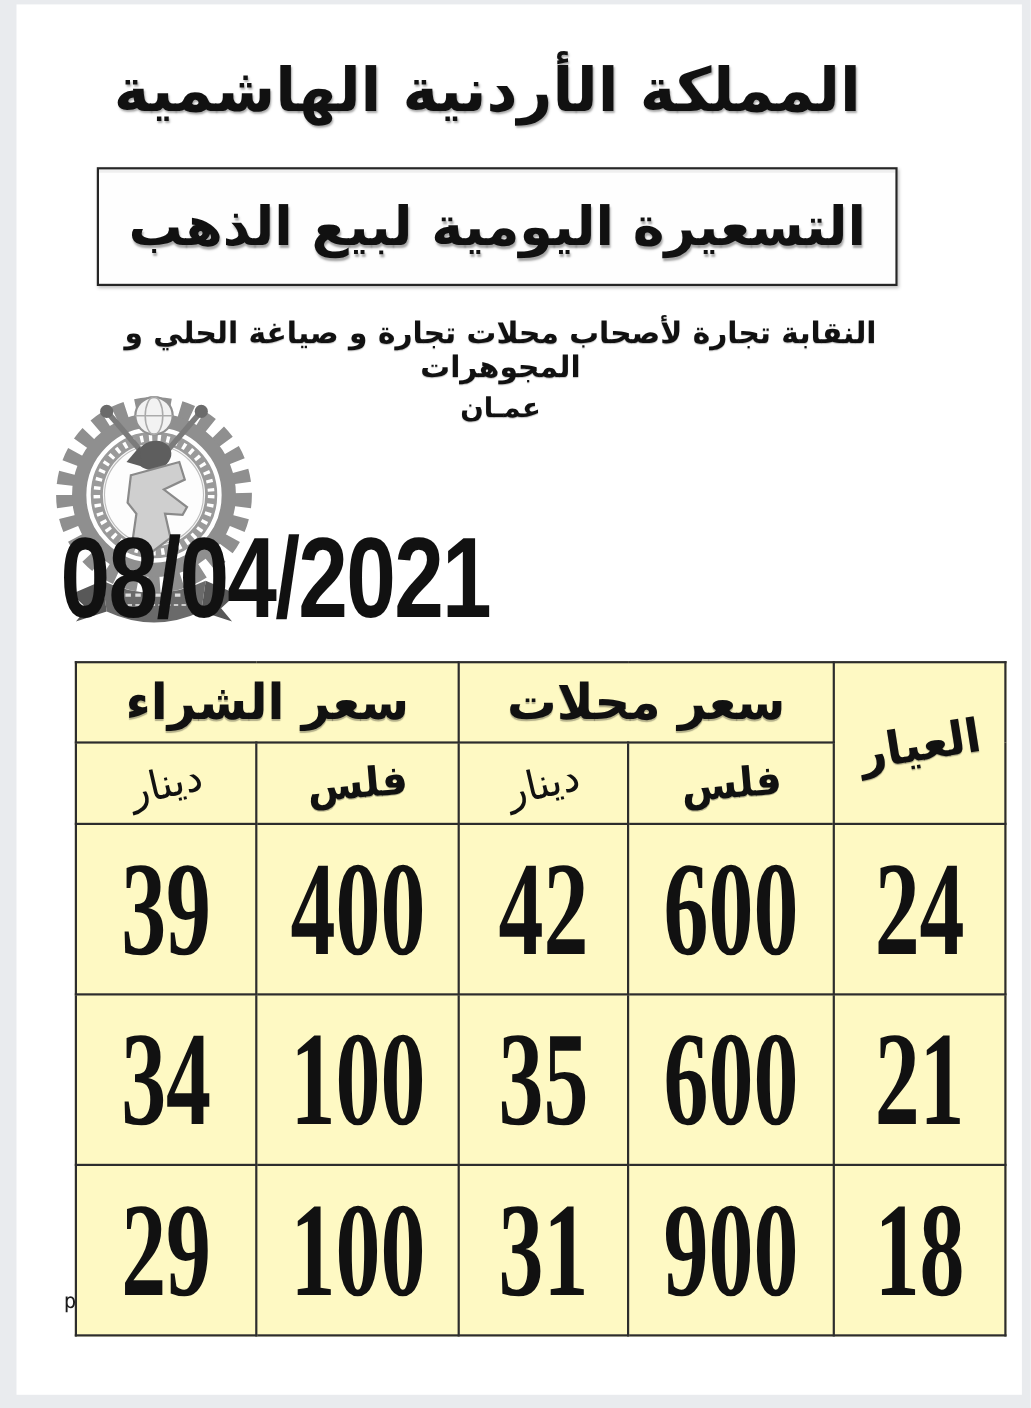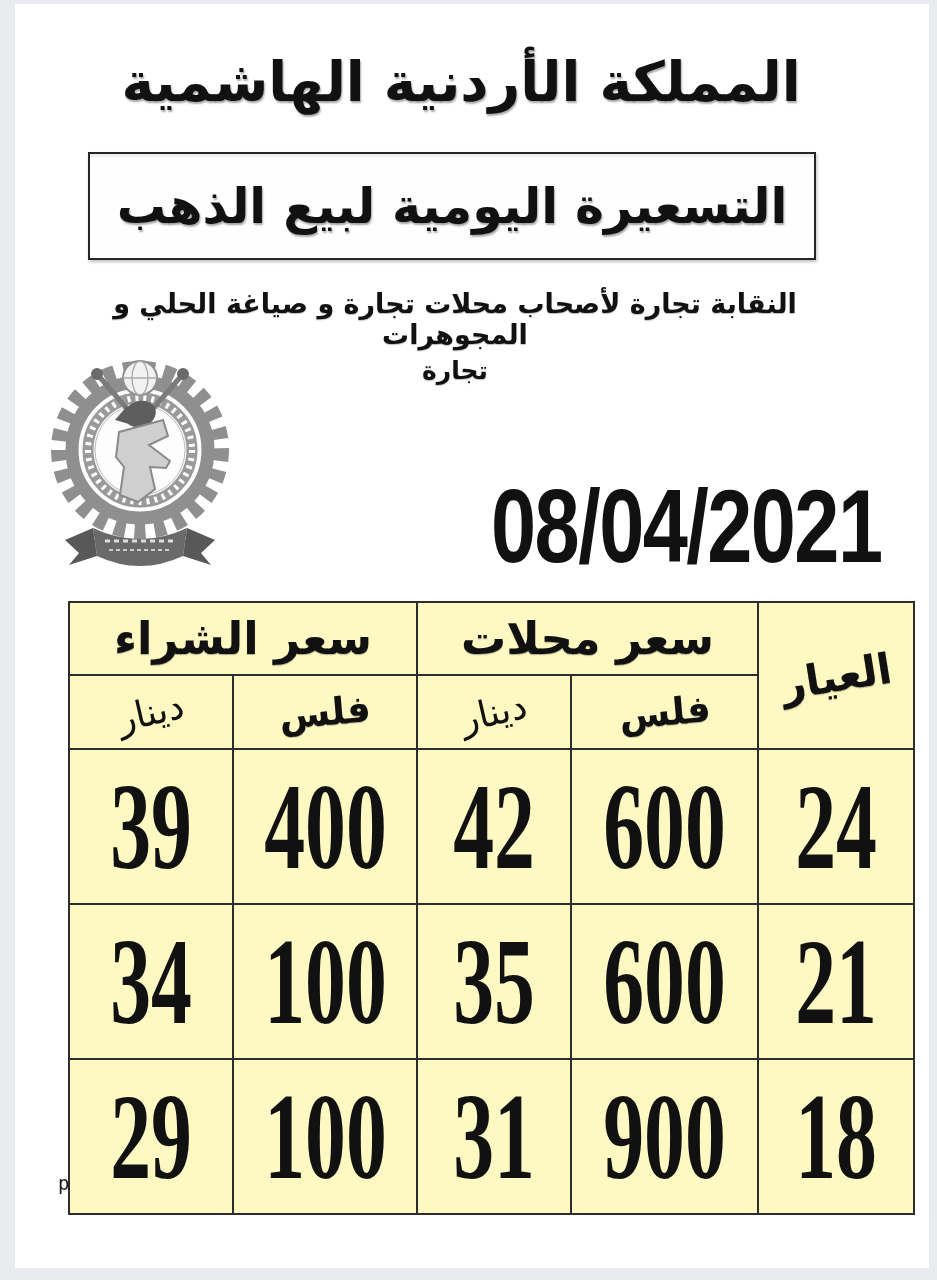--- a/index.html
+++ b/index.html
@@ -9,21 +9,21 @@
     font-family:"DejaVu Sans",sans-serif;
     color:#111;
   }
   .screen{position:relative;width:937px;height:1280px;}
   .page{
     position:absolute;left:15px;top:4px;right:8px;bottom:12px;
     background:#ffffff;
   }
   
   .kingdom{
-    position:absolute;left:46px;top:50px;width:830px;
+    position:absolute;left:28px;top:50px;width:830px;
     text-align:center;direction:rtl;
     font-size:55px;font-weight:bold;
     text-shadow:1px 2px 2px rgba(0,0,0,.35);
     letter-spacing:1px;
   }
   .boxed{
     position:absolute;left:88px;top:152px;width:724px;height:104px;
     border:2px solid #262626;background:#fefefe;
     box-shadow:1px 2px 3px rgba(0,0,0,.25), inset 0 3px 0 rgba(0,0,0,.06);
     display:flex;align-items:center;justify-content:center;
@@ -39,21 +39,21 @@
     text-shadow:0 1px 1px rgba(0,0,0,.25);
   }
   .city{
     position:absolute;left:40px;top:356px;width:830px;
     text-align:center;direction:rtl;
     font-size:25px;font-weight:bold;
     text-shadow:0 1px 1px rgba(0,0,0,.25);
   }
   .date{
     position:absolute;left:0;top:474px;width:937px;
-    text-align:right;
+    text-align:left;
     font-family:"Liberation Sans",sans-serif;
     font-size:104px;font-weight:bold;line-height:1;
     letter-spacing:-2px;
   }
   .date .sx{display:inline-block;transform:scaleX(.78);}
   
   .logo{position:absolute;left:45px;top:348px;}
   
   table.prices{
     position:absolute;left:68px;top:601px;
@@ -102,21 +102,21 @@
   <div class="page"></div>
 
   <div class="kingdom">المملكة الأردنية الهاشمية</div>
 
   <div class="boxed">
     <span>التسعيرة اليومية لبيع الذهب</span>
   </div>
 
   <div class="syndicate">النقابة تجارة لأصحاب محلات تجارة و صياغة الحلي و المجوهرات</div>
 
-  <div class="city">تجارة</div>
+  <div class="city">عمـان</div>
 
   <svg class="logo" width="190" height="228" viewBox="0 0 190 228">
 
     <circle cx="95" cy="102" r="80" fill="none" stroke="#8f8f8f" stroke-width="18" stroke-dasharray="11 9"></circle>
     <circle cx="95" cy="102" r="68" fill="#ffffff" stroke="#8f8f8f" stroke-width="13"></circle>
 
     <circle cx="95" cy="102" r="52" fill="#f7f7f7" stroke="#9a9a9a" stroke-width="11"></circle>
     <circle cx="95" cy="102" r="52" fill="none" stroke="#ffffff" stroke-width="6" stroke-dasharray="3 5"></circle>
     <circle cx="95" cy="102" r="45" fill="#fdfdfd" stroke="#bdbdbd" stroke-width="1"></circle>
 

